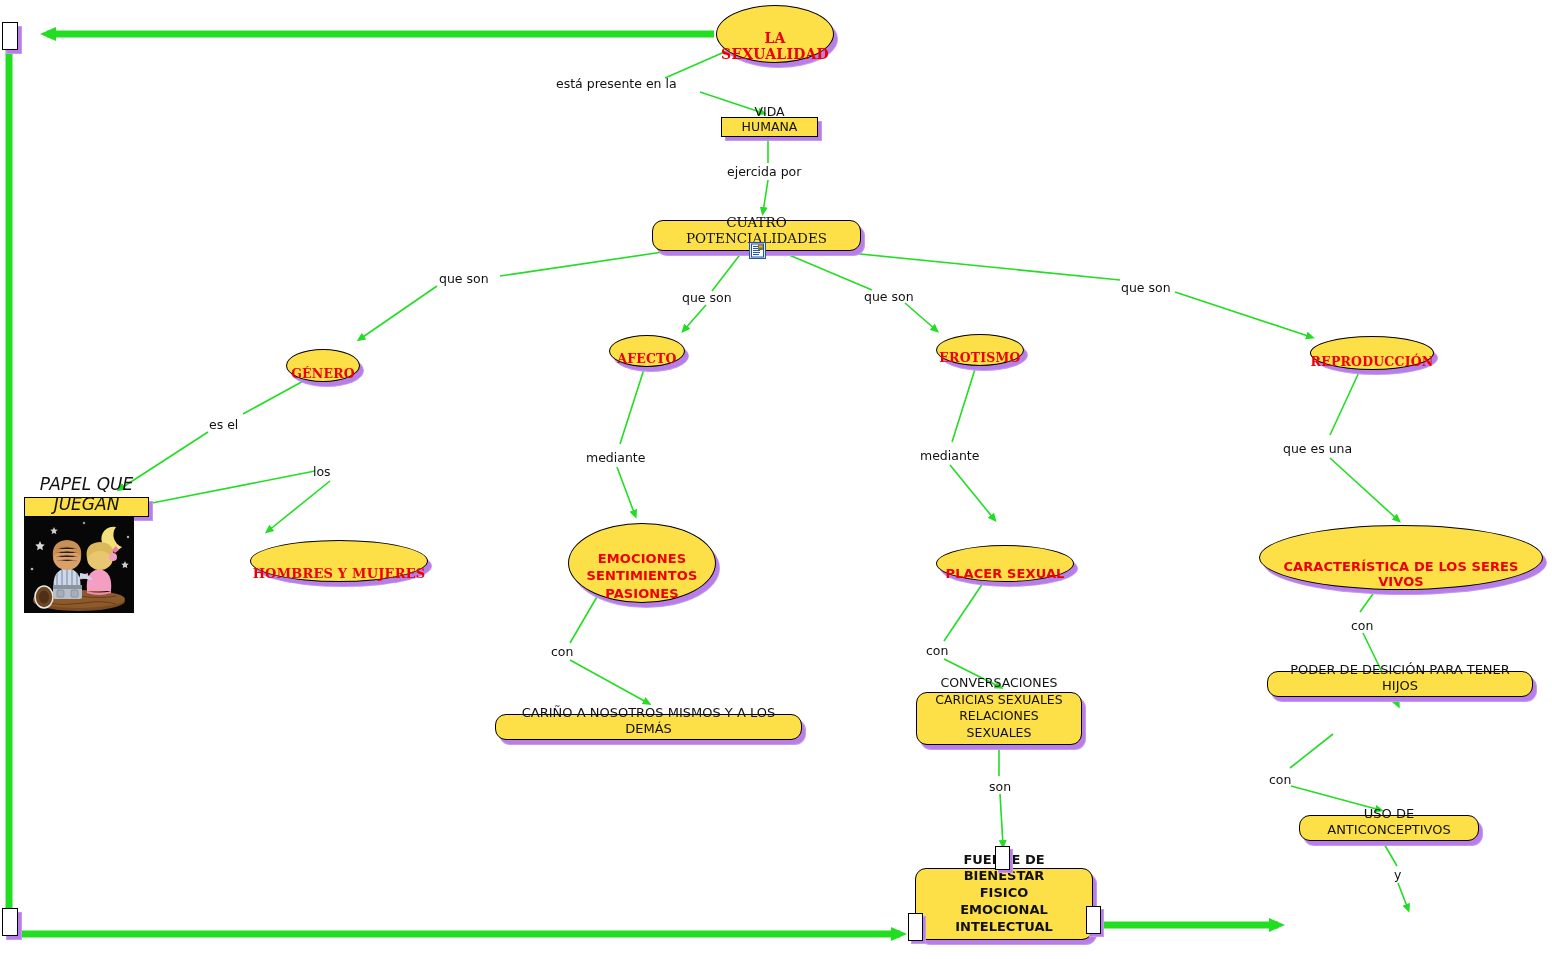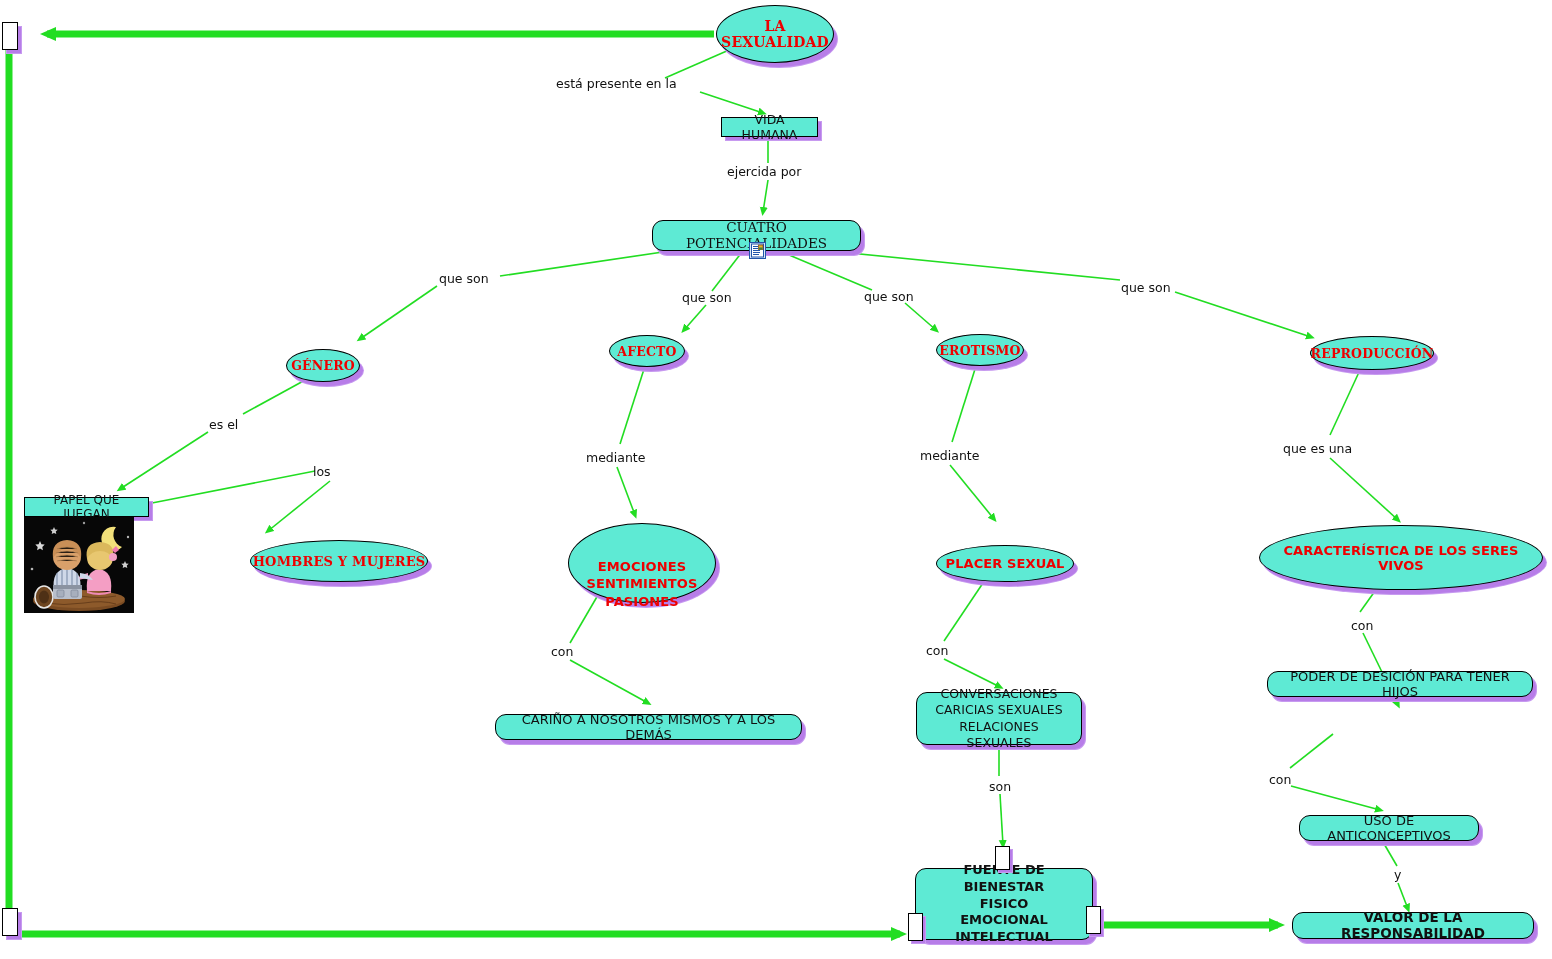--- a/index.html
+++ b/index.html
@@ -8,23 +8,23 @@
     width:1552px;height:959px;position:relative;overflow:hidden;
     font-family:"DejaVu Sans","Liberation Sans",sans-serif;
   }
   #canvas{position:absolute;left:0;top:0;width:1552px;height:959px;}
   #edges{position:absolute;left:0;top:0;width:1552px;height:959px;pointer-events:none;}
 
   
   .node{
     position:absolute;
     box-sizing:border-box;
-    display:flex;align-items:center;justify-content:center;
+    display:flex;align-items:flex-end;justify-content:center;
     text-align:center;
-    background:#5eead4;
+    background:#fde047;
     z-index:5;
   }
   
   .ellipse{
     border:1.6px solid #000;
     border-radius:50%;
     box-shadow:4px 5px 0 -1px #b77de8, 4px 5px 0 0 #c79af0;
     color:#ee0000;
     font-family:"DejaVu Serif","Liberation Serif",serif;
     font-weight:bold;
@@ -226,21 +226,21 @@
   </div>
 
   <div class="node ellipse" style="left:936px;top:334px;width:88px;height:32px;font-size:12.5px;">
     <span>EROTISMO</span>
   </div>
 
   <div class="node ellipse" style="left:1310px;top:336px;width:124px;height:34px;font-size:12.5px;">
     <span>REPRODUCCIÓN</span>
   </div>
 
-  <div class="node srect" style="left:24px;top:497px;width:125px;height:20px;font-size:12px;">
+  <div class="node srect" style="left:24px;top:497px;width:125px;height:20px;font-size:17px;font-style:italic;">
     <span>PAPEL QUE JUEGAN</span>
   </div>
 
   <div class="picture" style="left:24px;top:517px;width:110px;height:96px;">
     <svg class="pic-svg" viewBox="0 0 110 96" xmlns="http://www.w3.org/2000/svg">
       <rect x="0" y="0" width="110" height="96" fill="#070707"></rect>
 
       <path d="M92 10 a12 12 0 1 0 6 20 a13 13 0 0 1 -6 -20 z" fill="#f2e07a"></path>
 
       <g fill="#ffffff">
@@ -333,23 +333,20 @@
     <span>USO DE ANTICONCEPTIVOS</span>
   </div>
 
   <div class="node rrect bold" style="left:915px;top:868px;width:178px;height:72px;font-size:13px;line-height:1.3;">
     <span style="white-space:pre-line;">FUENTE DE BIENESTAR
 FISICO
 EMOCIONAL
 INTELECTUAL</span>
   </div>
 
-  <div class="node rrect bold" style="left:1292px;top:912px;width:242px;height:27px;font-size:13.5px;">
-    <span>VALOR DE LA RESPONSABILIDAD</span>
-  </div>
 
   <div class="linklabel" style="left:556px;top:76px;">está presente en la</div>
   <div class="linklabel" style="left:727px;top:164px;">ejercida por</div>
 
   <div class="linklabel" style="left:439px;top:271px;">que son</div>
   <div class="linklabel" style="left:682px;top:290px;">que son</div>
   <div class="linklabel" style="left:864px;top:289px;">que son</div>
   <div class="linklabel" style="left:1121px;top:280px;">que son</div>
 
   <div class="linklabel" style="left:209px;top:417px;">es el</div>

